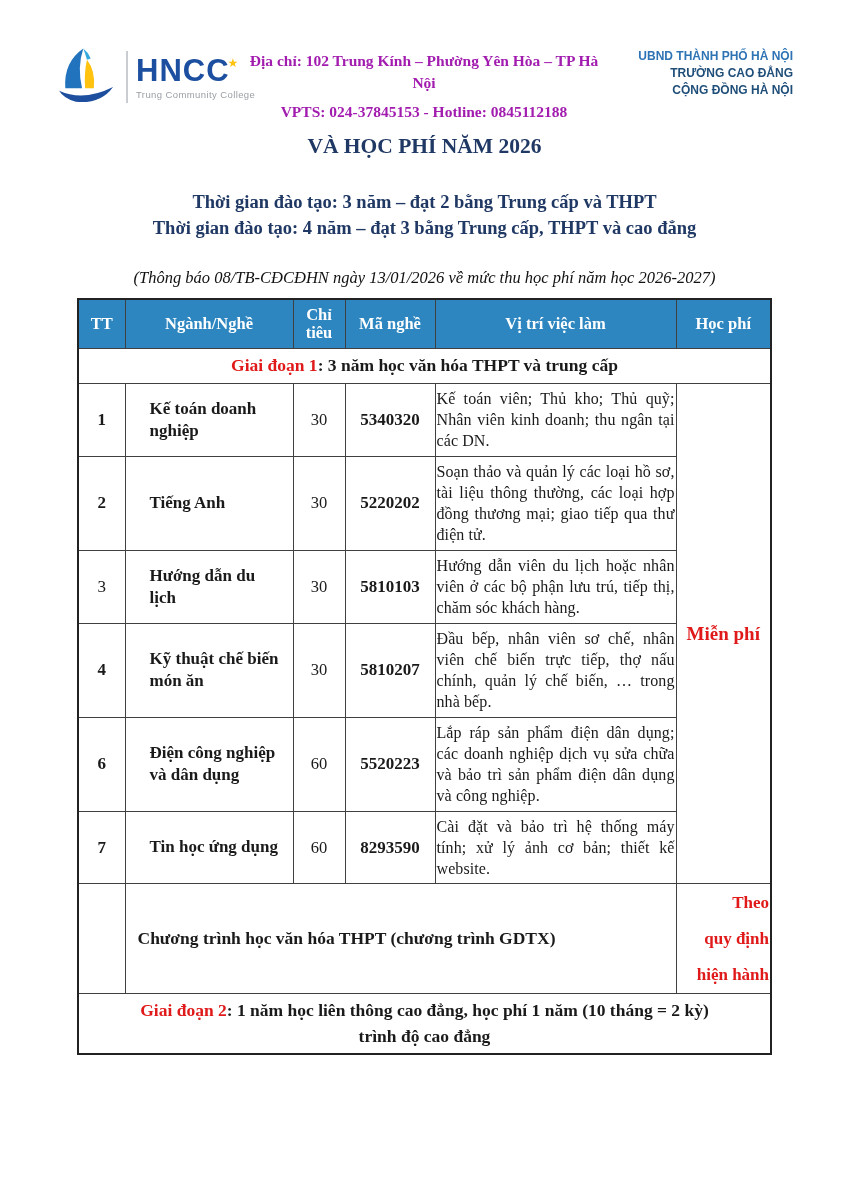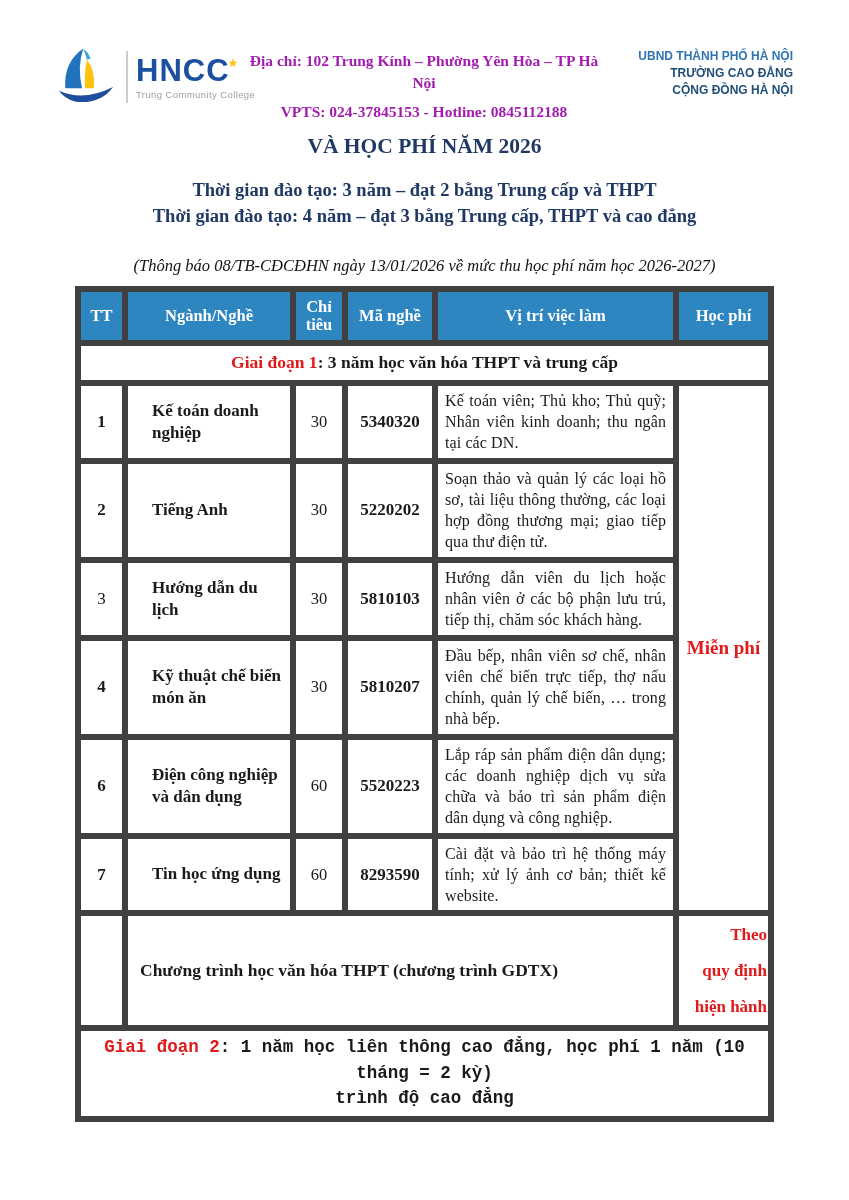--- a/index.html
+++ b/index.html
@@ -42,75 +42,75 @@
     font-size:12px;line-height:1.4;
   }
   .org-line1{color:#2e74b5;font-weight:600;}
   .org-line2,.org-line3{color:#1f4e79;font-weight:bold;}
   
   .doc-title{
     margin-top:5px;text-align:center;color:#1f3864;
     font-weight:bold;font-size:21.5px;line-height:1.3;
   }
   .subtitles{
-    margin-top:16px;text-align:center;color:#1f3864;
+    margin-top:28px;text-align:center;color:#1f3864;
     font-weight:bold;font-size:18.5px;line-height:1.42;
   }
   .note{
     margin-top:27px;text-align:center;font-style:italic;
     font-size:16.5px;color:#111;
   }
   
   table.fees{
     border-collapse:collapse;
     width:693px;margin:10px auto 0 auto;
     border:2px solid #222;
     table-layout:fixed;
   }
   .fees col.c-tt{width:47px;}
   .fees col.c-nganh{width:168px;}
   .fees col.c-chitieu{width:52px;}
   .fees col.c-manghe{width:90px;}
   .fees col.c-vitri{width:241px;}
   .fees col.c-hocphi{width:95px;}
-  .fees th,.fees td{border:6px solid #404040;}
+  .fees th,.fees td{border:1px solid #404040;}
   .fees thead th{
     background:#2d86c0;color:#ffffff;
     font-size:16.5px;font-weight:bold;line-height:1.15;
     padding:5px 2px;text-align:center;vertical-align:middle;height:38px;
   }
   .phase-row td{
     text-align:center;font-weight:bold;font-size:17.5px;
     padding:4px 6px;line-height:1.45;
   }
   .phase-label{color:#e01a1a;}
   td.cell-tt{text-align:center;font-weight:bold;font-size:17px;vertical-align:middle;}
   td.cell-tt.tt-regular{font-weight:normal;}
   td.cell-nganh{
     font-weight:bold;font-size:17px;vertical-align:middle;
     padding:4px 8px 4px 24px;line-height:1.3;
   }
   td.cell-chitieu{text-align:center;font-size:16.5px;vertical-align:middle;}
   td.cell-manghe{text-align:center;font-weight:bold;font-size:17px;vertical-align:middle;}
   td.cell-vitri{
     text-align:justify;font-size:16px;line-height:1.33;
-    padding:4px 7px;vertical-align:middle;letter-spacing:0.1px;
+    padding:4px 1px;vertical-align:middle;letter-spacing:0.1px;
   }
   td.cell-hocphi-merged{
     text-align:center;vertical-align:middle;
     color:#e01a1a;font-weight:bold;font-size:19px;
   }
   tr.thpt-row td{height:98px;vertical-align:middle;}
   td.cell-thpt-label{
     font-weight:bold;font-size:17.5px;padding-left:12px;
   }
   td.cell-hocphi-note{
     text-align:right;color:#e01a1a;font-weight:bold;font-size:17px;line-height:2.1;
   }
-  .phase2-row td{padding:4px 6px;font-family:Liberation Mono, monospace;}
+  .phase2-row td{padding:4px 6px;}
 </style>
 </head>
 <body>
 
 <div class="page">
 
   <div class="header">
 
     <div class="logo">
       <svg class="logo-sail" viewBox="0 0 100 96" aria-hidden="true">

